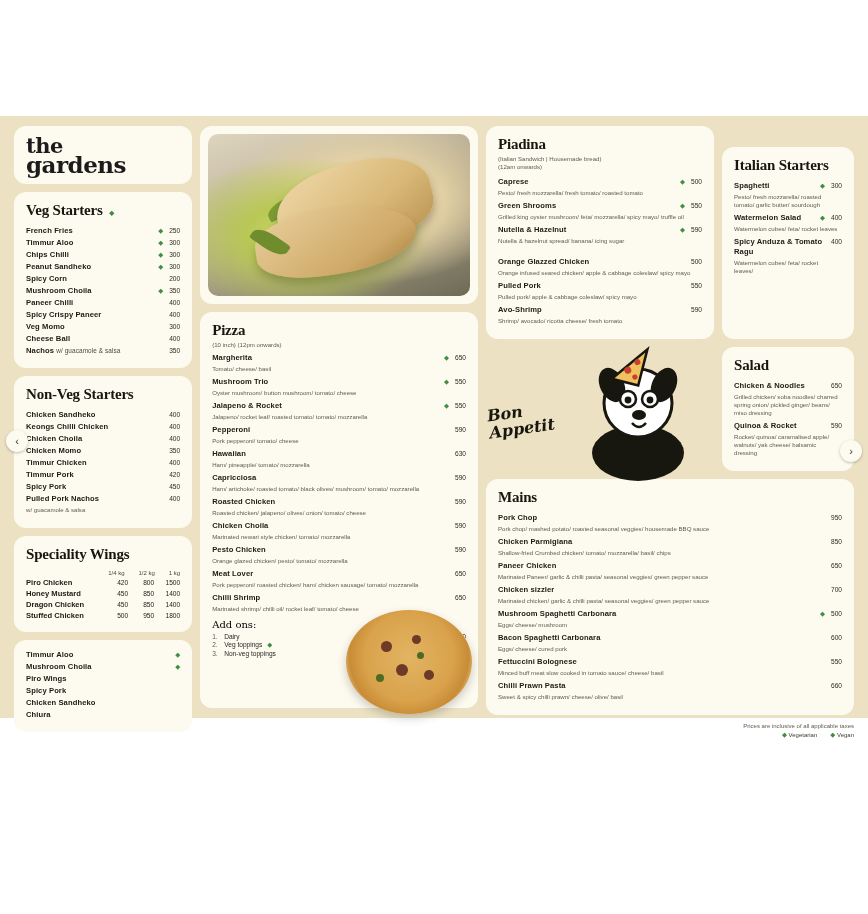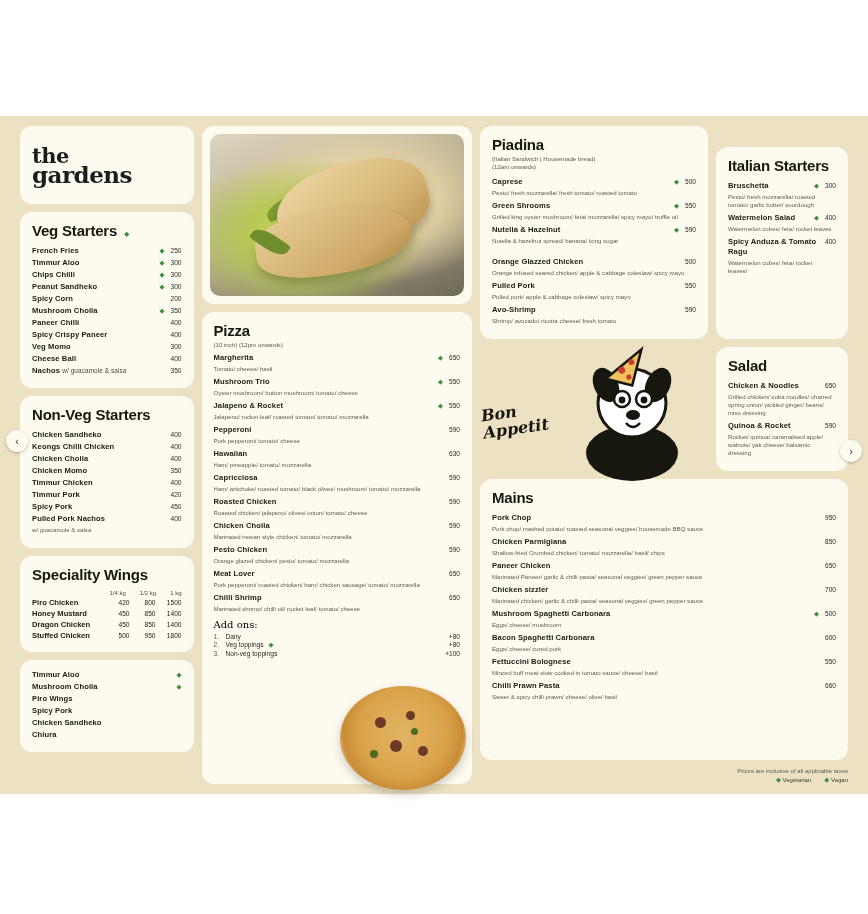--- a/index.html
+++ b/index.html
@@ -6,23 +6,23 @@
   html, body { margin:0; padding:0; }
   body {
     width: 868px; height: 914px;
     background: #ffffff;
     font-family: "Liberation Sans", sans-serif;
     overflow: hidden;
   }
   .menu-page {
     position: absolute;
     left: 0; top: 116px;
-    width: 868px; height: 678px;
+    width: 868px; height: 602px;
     background: #ece2c3;
-    padding: 10px 20px;
+    padding: 10px 14px;
   }
   .cols { display: flex; gap: 8px; height: 100%; }
   .col { display: flex; flex-direction: column; gap: 8px; }
   .col-left { width: 186px; }
   .col-mid  { width: 290px; }
   .col-right{ width: 368px; }
 
   .card {
     background: #fdfaf0;
     border-radius: 12px;
@@ -35,21 +35,21 @@
     font-family: "DejaVu Serif", serif;
     font-weight: 700;
     font-size: 21px;
     line-height: 19px;
     color: #1b1b1b;
     letter-spacing: -0.5px;
   }
   .logo .l2 { font-size: 23px; }
 
   h2.sec {
-    font-family: Liberation Sans, sans-serif;
+    font-family: Liberation Serif, serif;
     font-size: 15px;
     margin: 0 0 7px 0;
     color: #17170f;
     letter-spacing: -0.2px;
   }
 
   .item { display: flex; align-items: baseline; margin-bottom: 2px; }
   .item .nm {
     font-size: 7.6px; font-weight: 700; color: #1c1c14; letter-spacing: .1px;
     flex: 1 1 auto; line-height: 10px;
@@ -466,21 +466,21 @@
                   <span class="pr">590</span>
                 </div>
               <div class="desc">Shrimp/ avocado/ ricotta cheese/ fresh tomato</div>
             </div>
           </div>
         </div>
 
         <div class="card" style="width:132px;margin-top:21px;">
           <h2 class="sec">Italian Starters</h2>
           <div class="item">
-              <span class="nm">Bruschetta</span>
+              <span class="nm">Spaghetti</span>
               <span class="veg">◆</span>
               <span class="pr">300</span>
             </div>
           <div class="desc">Pesto/ fresh mozzarella/ roasted tomato/ garlic butter/ sourdough</div>
           <div class="item">
               <span class="nm">Watermelon Salad</span>
               <span class="veg">◆</span>
               <span class="pr">400</span>
             </div>
           <div class="desc">Watermelon cubes/ feta/ rocket leaves</div>

